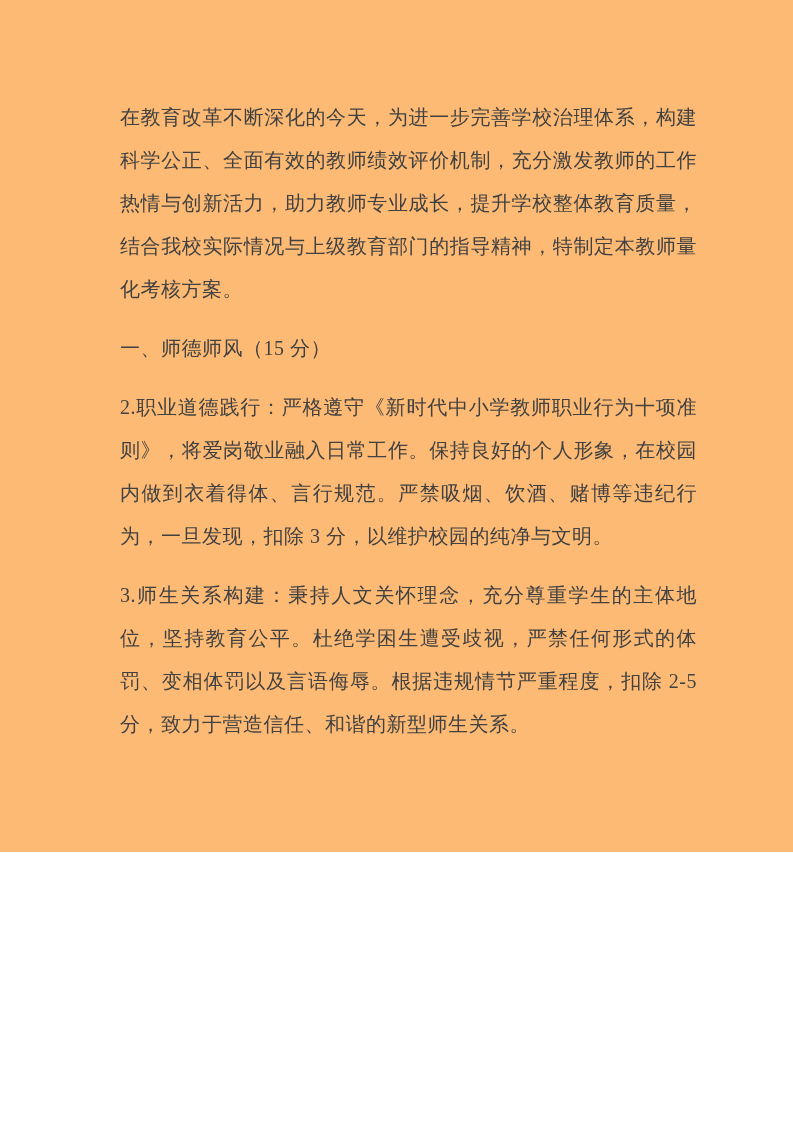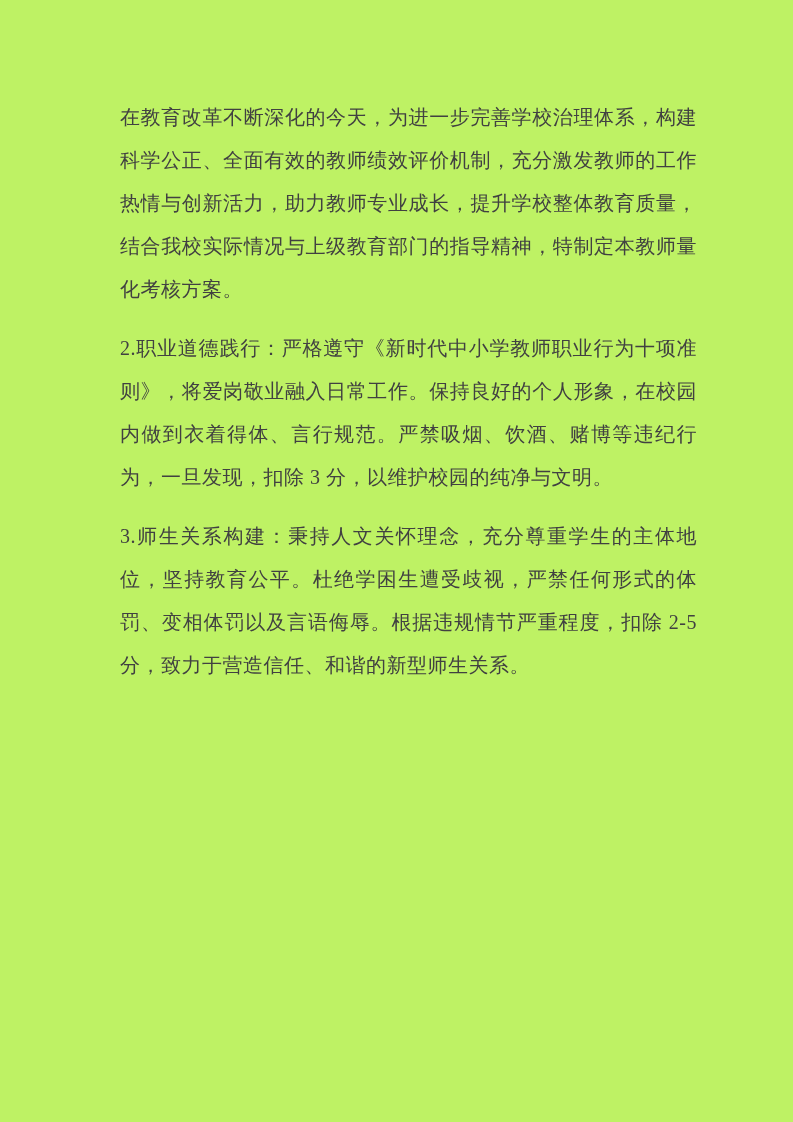--- a/index.html
+++ b/index.html
@@ -9,22 +9,22 @@
   body {
     width: 793px;
     height: 1122px;
     background: #ffffff;
     overflow: hidden;
     font-family: "Liberation Serif", "DejaVu Serif", serif;
   }
   .page {
     box-sizing: border-box;
     width: 793px;
-    height: 1122px;
-    background: #bef264;
+    height: 852px;
+    background: #fdba74;
     padding: 96px 96px 0 120px;
   }
   .doc-para {
     margin: 0 0 16px 0;
     font-size: 20px;
     line-height: 43px;
     color: #414141;
     text-align: justify;
     text-justify: inter-ideograph;
     letter-spacing: 0.5px;
@@ -38,19 +38,20 @@
     text-align: left;
     letter-spacing: 0.5px;
   }
 </style>
 </head>
 <body>
 
 <div class="page">
   <p class="doc-para">在教育改革不断深化的今天，为进一步完善学校治理体系，构建科学公正、全面有效的教师绩效评价机制，充分激发教师的工作热情与创新活力，助力教师专业成长，提升学校整体教育质量，结合我校实际情况与上级教育部门的指导精神，特制定本教师量化考核方案。</p>
 
+  <p class="doc-heading">一、师德师风（15 分）</p>
 
 
 
   <p class="doc-para">2.职业道德践行：严格遵守《新时代中小学教师职业行为十项准则》，将爱岗敬业融入日常工作。保持良好的个人形象，在校园内做到衣着得体、言行规范。严禁吸烟、饮酒、赌博等违纪行为，一旦发现，扣除 3 分，以维护校园的纯净与文明。</p>
 
   <p class="doc-para">3.师生关系构建：秉持人文关怀理念，充分尊重学生的主体地位，坚持教育公平。杜绝学困生遭受歧视，严禁任何形式的体罚、变相体罚以及言语侮辱。根据违规情节严重程度，扣除 2-5 分，致力于营造信任、和谐的新型师生关系。</p>
 </div>
 
 </body></html>

